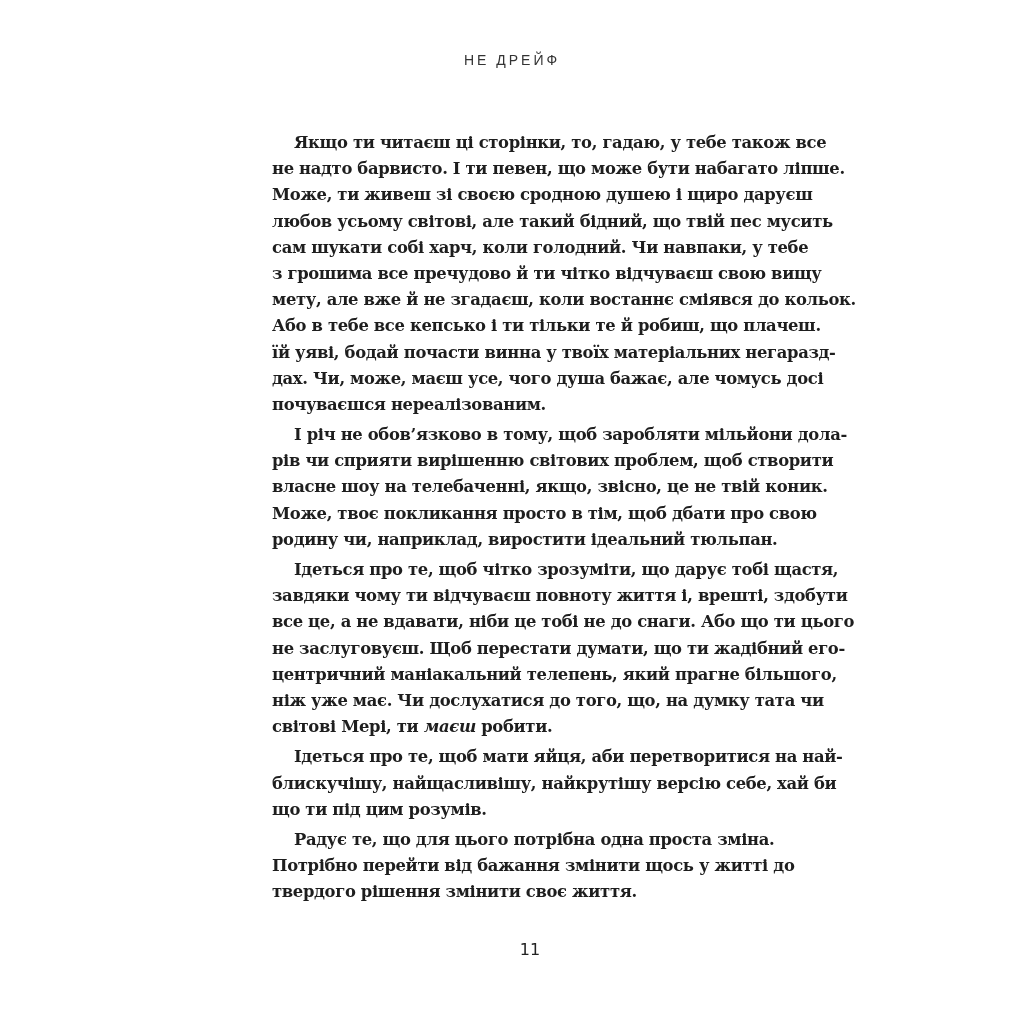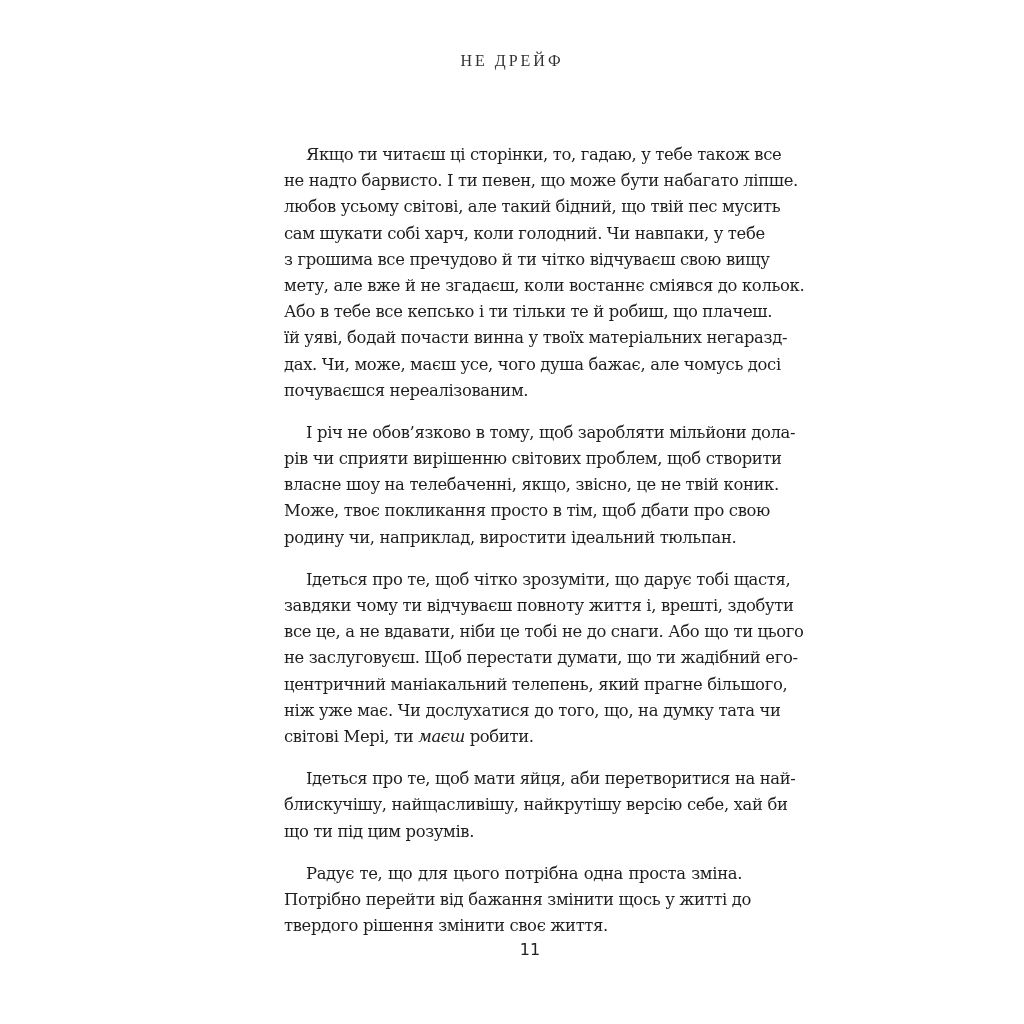--- a/index.html
+++ b/index.html
@@ -13,38 +13,39 @@
       position: relative;
       overflow: hidden;
       color: #1e1e1e;
     }
     .running-head {
       position: absolute;
       top: 52px;
       left: 0;
       width: 1024px;
       text-align: center;
-      font-family: Liberation Serif, serif;
-      font-size: 16px;
+      font-family: Liberation Sans, sans-serif;
+      font-size: 14px;
       letter-spacing: 3px;
       color: #333333;
     }
     .text-block {
       position: absolute;
       left: 268px;
       top: 126px;
       width: 490px;
       font-family: "DejaVu Serif", serif;
       font-size: 16.4px;
       line-height: 26.2px;
       letter-spacing: -0.35px;
       color: #1e1e1e;
     }
     .para {
-      margin: 16px;
+      margin: 4px;
+      font-weight: bold;
     }
     .line {
       display: block;
       text-align: justify;
       text-align-last: justify;
       white-space: nowrap;
       height: 26.2px;
     }
     .line.last {
       text-align-last: left;
@@ -72,20 +73,21 @@
 
 <div>
 
   <div class="running-head">НЕ ДРЕЙФ</div>
 
   <div class="text-block">
 
     <p class="para">
       <span class="line indent">Якщо ти читаєш ці сторінки, то, гадаю, у тебе також все</span>
       <span class="line">не надто барвисто. І ти певен, що може бути набагато ліпше.</span>
+      <span class="line">Може, ти живеш зі своєю сродною душею і щиро даруєш</span>
       <span class="line">любов усьому світові, але такий бідний, що твій пес мусить</span>
       <span class="line">сам шукати собі харч, коли голодний. Чи навпаки, у тебе</span>
       <span class="line">з грошима все пречудово й ти чітко відчуваєш свою вищу</span>
       <span class="line">мету, але вже й не згадаєш, коли востаннє сміявся до кольок.</span>
       <span class="line">Або в тебе все кепсько і ти тільки те й робиш, що плачеш.</span>
       <span class="line">їй уяві, бодай почасти винна у твоїх матеріальних негаразд-</span>
       <span class="line">дах. Чи, може, маєш усе, чого душа бажає, але чомусь досі</span>
       <span class="line last">почуваєшся нереалізованим.</span>
     </p>
 

